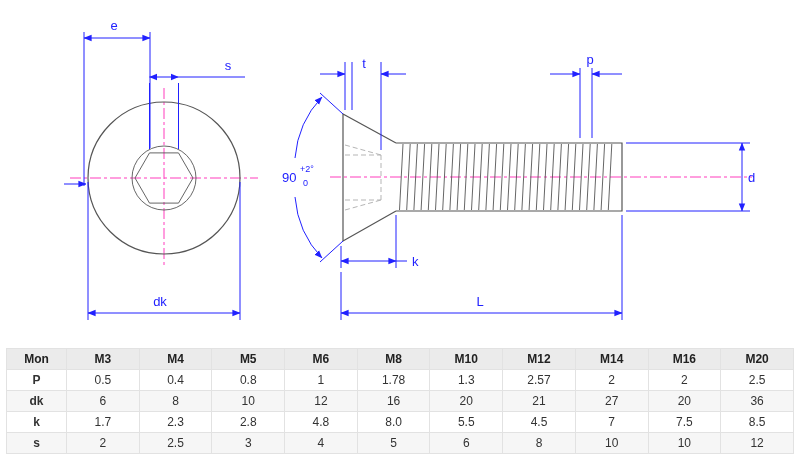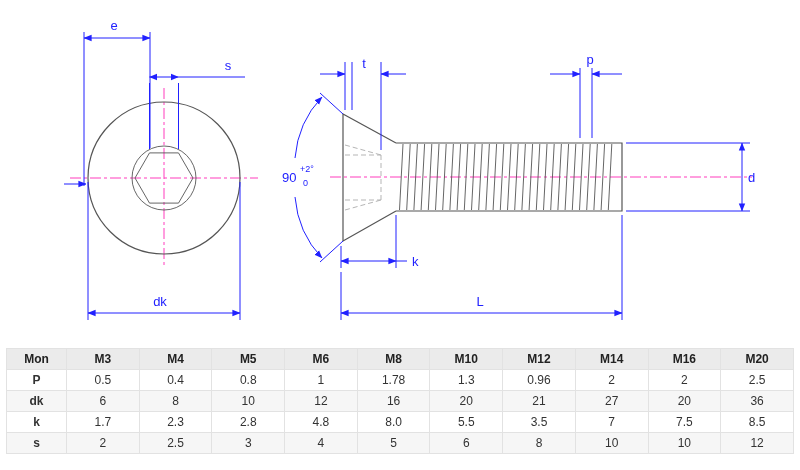--- a/index.html
+++ b/index.html
@@ -190,21 +190,21 @@
   </thead>
   <tbody>
       <tr>
         <td class="rowlabel">P</td>
         <td>0.5</td>
         <td>0.4</td>
         <td>0.8</td>
         <td>1</td>
         <td>1.78</td>
         <td>1.3</td>
-        <td>0.96</td>
+        <td>2.57</td>
         <td>2</td>
         <td>2</td>
         <td>2.5</td>
       </tr>
       <tr class="alt">
         <td class="rowlabel">dk</td>
         <td>6</td>
         <td>8</td>
         <td>10</td>
         <td>12</td>
@@ -216,21 +216,21 @@
         <td>36</td>
       </tr>
       <tr>
         <td class="rowlabel">k</td>
         <td>1.7</td>
         <td>2.3</td>
         <td>2.8</td>
         <td>4.8</td>
         <td>8.0</td>
         <td>5.5</td>
-        <td>3.5</td>
+        <td>4.5</td>
         <td>7</td>
         <td>7.5</td>
         <td>8.5</td>
       </tr>
       <tr class="alt">
         <td class="rowlabel">s</td>
         <td>2</td>
         <td>2.5</td>
         <td>3</td>
         <td>4</td>

